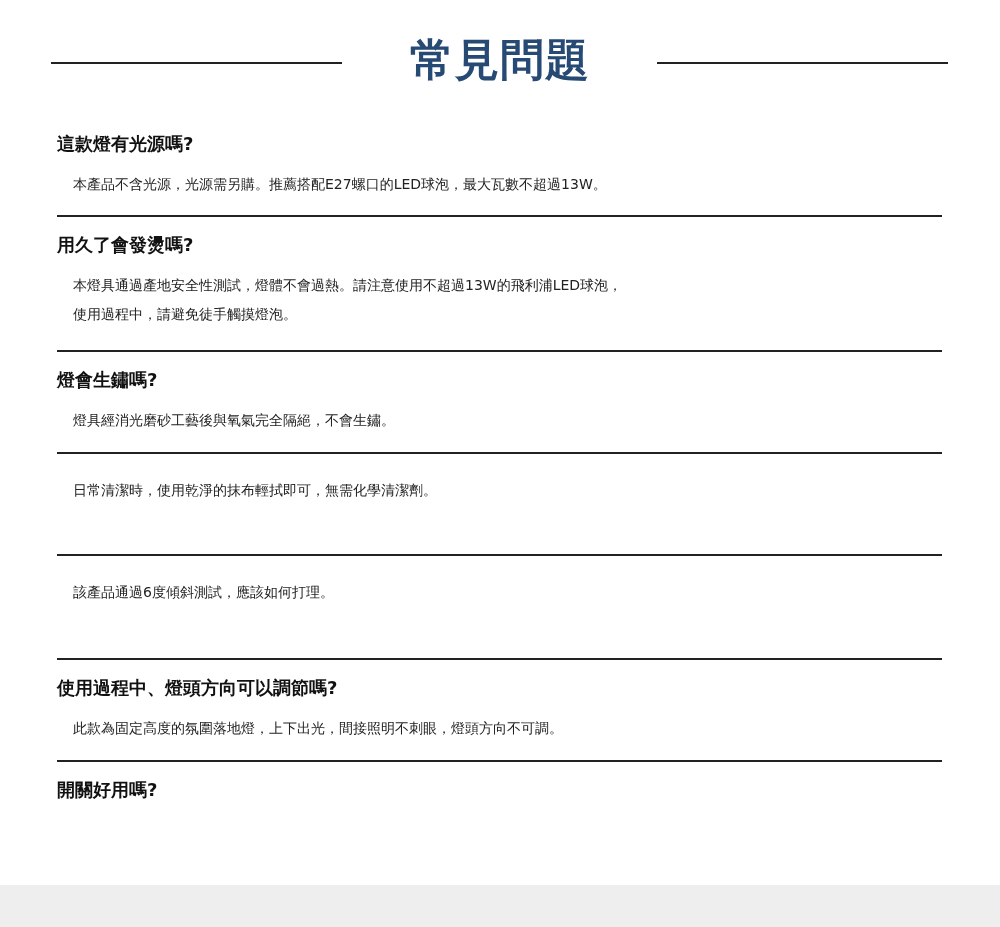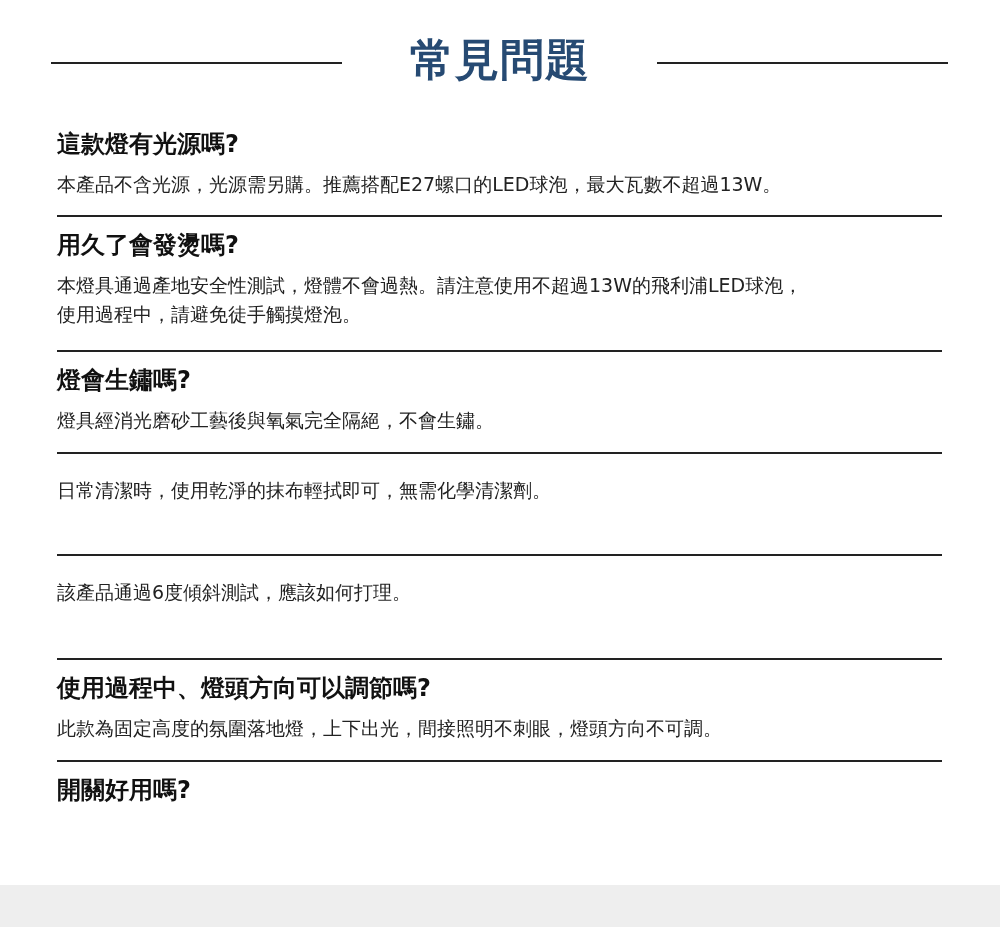--- a/index.html
+++ b/index.html
@@ -11,22 +11,22 @@
   .header { position: absolute; top: 0; left: 0; width: 1000px; height: 130px; }
   .header .line { position: absolute; top: 62px; height: 2px; background: #222; }
   .header .line.left { left: 51px; width: 291px; }
   .header .line.right { left: 657px; width: 291px; }
   .header .title {
     position: absolute; top: 34px; left: 0; width: 1000px; text-align: center;
     font-size: 44px; font-weight: bold; color: #264a73; line-height: 58px; letter-spacing: 1px;
   }
   .faq { position: absolute; left: 57px; width: 885px; top: 0; }
   .item { position: absolute; left: 0; width: 885px; }
-  .item .q { font-size: 24px; font-weight: bold; line-height: 32px; margin: 0; color: #111; white-space: nowrap; }
-  .item .a { font-size: 19px; line-height: 29px; margin: 10px 0 0 0; color: #222; white-space: pre-line; }
+  .item .q { font-size: 18px; font-weight: bold; line-height: 32px; margin: 0; color: #111; white-space: nowrap; }
+  .item .a { font-size: 14px; line-height: 29px; margin: 10px 0 0 16px; color: #222; white-space: pre-line; }
   .divider { position: absolute; left: 57px; width: 885px; height: 2px; background: #222; }
   .footer-band { position: absolute; left: 0; top: 885px; width: 1000px; height: 42px; background: #eeeeee; }
 </style>
 </head>
 <body>
 
 <div class="header">
   <div class="line left"></div>
   <h1 class="title" style="margin:0;font-family:Liberation Mono, monospace;">常見問題</h1>
   <div class="line right"></div>

